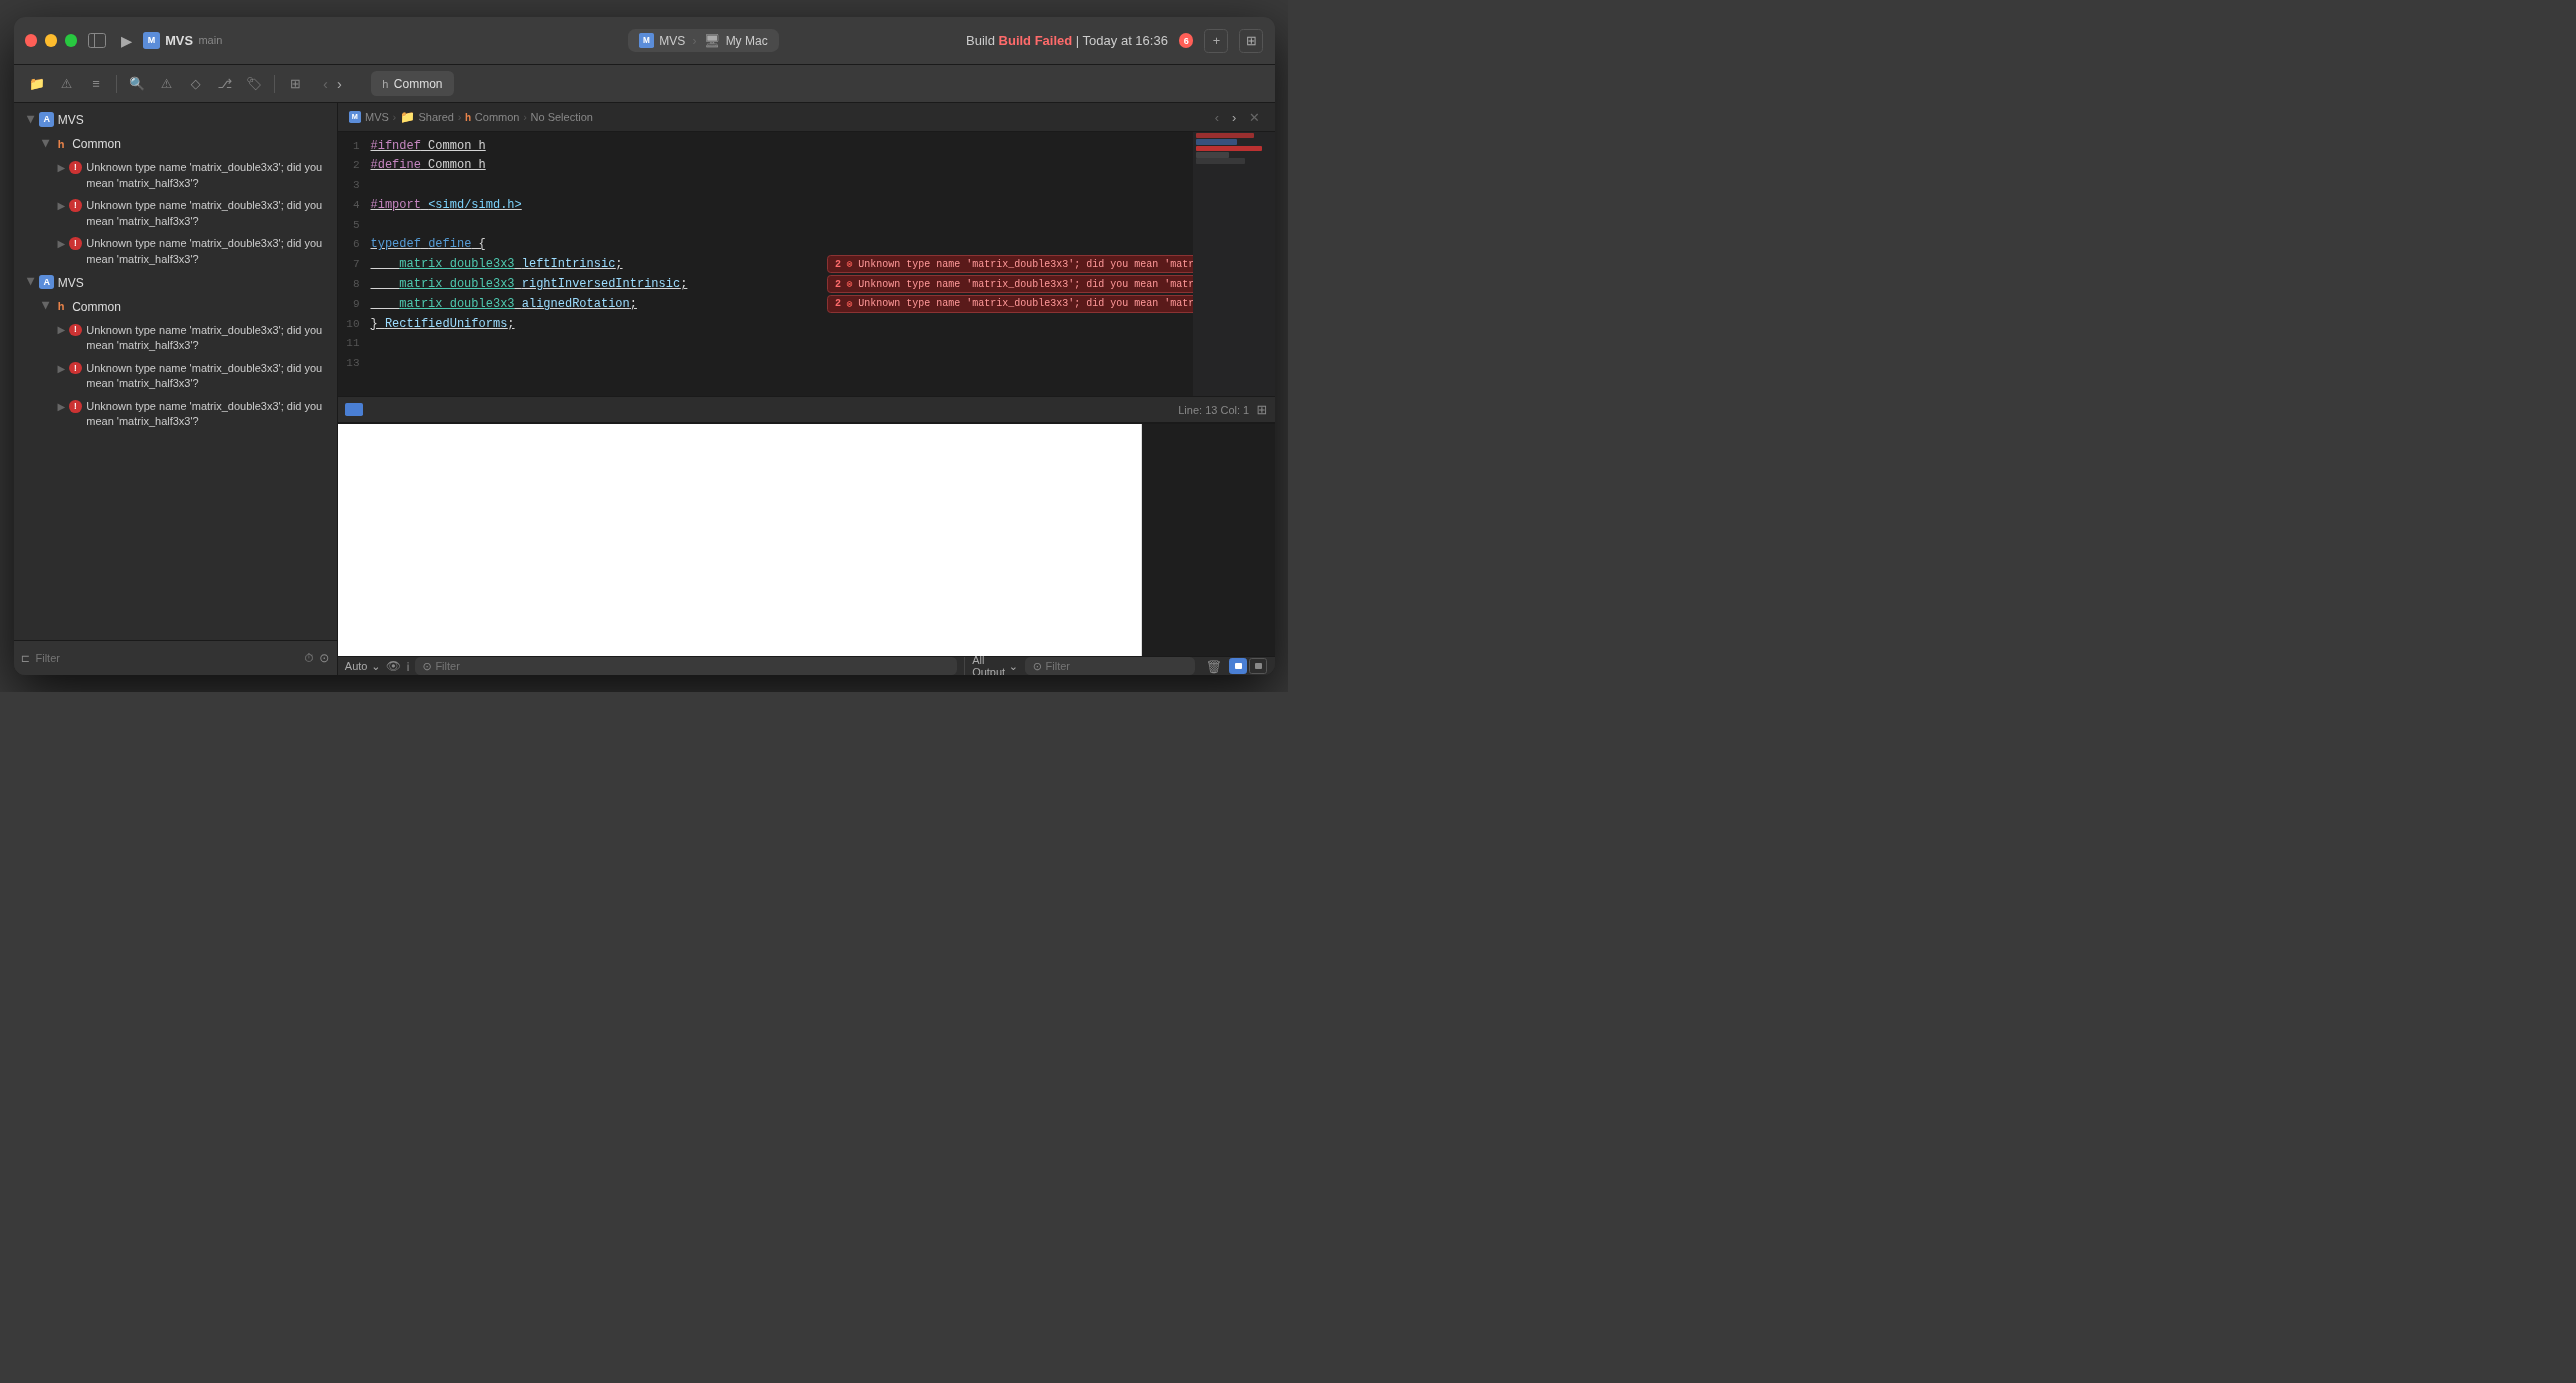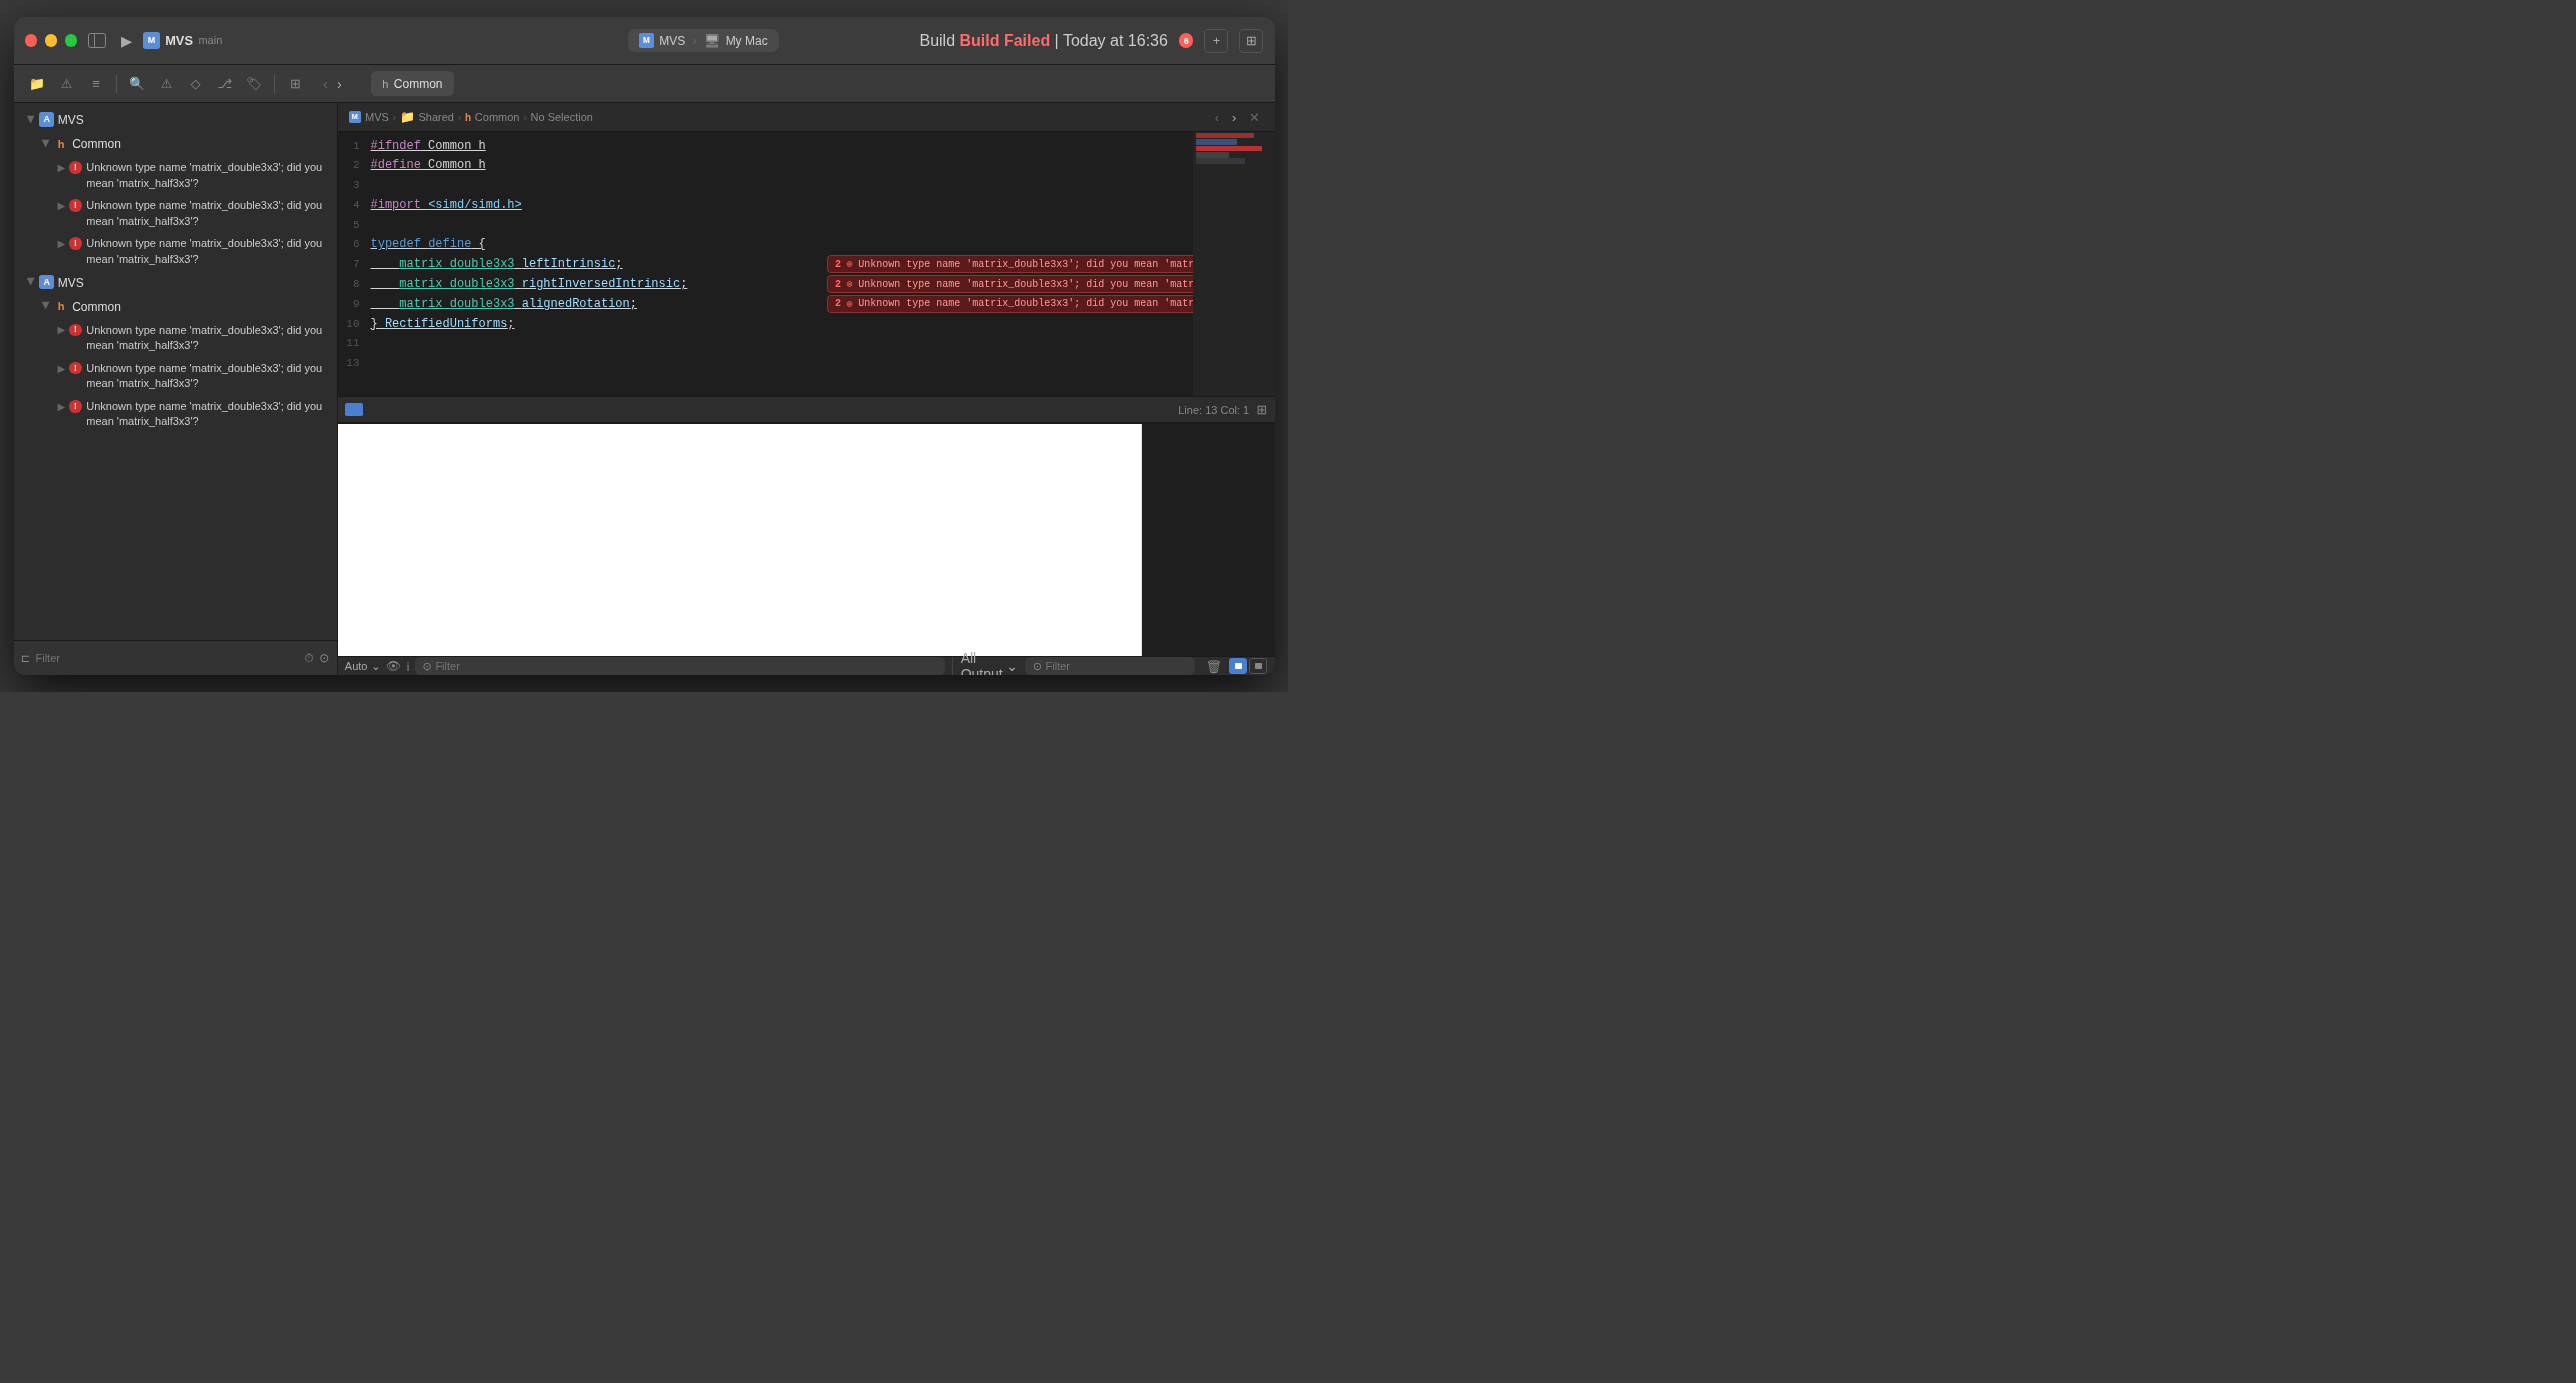--- a/index.html
+++ b/index.html
@@ -113,21 +113,21 @@
     .mac-icon { font-size: 12.8px; color: #aaa; }
     .right-section {
       display: flex;
       align-items: center;
       gap: 11px;
       flex: 1;
       justify-content: flex-end;
     }
     .build-status {
       color: #ccc;
-      font-size: 16px;
+      font-size: 13px;
     }
     .build-status strong { color: #ff6b6b; }
     .error-badge {
       display: flex;
       align-items: center;
       gap: 3.7px;
       color: #ff5f57;
     }
     .error-dot {
       width: 14.6px; height: 14.6px;
@@ -479,21 +479,21 @@
     .filter-field input {
       background: transparent;
       border: none;
       outline: none;
       color: #888;
       font-size: 11px;
       flex: 1;
     }
     .all-output {
       display: flex; align-items: center; gap: 3.7px;
-      color: #aaa; font-size: 14px;
+      color: #aaa; font-size: 11px;
     }
     .layout-btns { display: flex; gap: 1.8px; margin-left: auto; }
     .layout-btn {
       width: 18px; height: 16.4px;
       border: 0.9px solid #555;
       border-radius: 2.7px;
       display: flex; align-items: center; justify-content: center;
       cursor: pointer;
       background: transparent;
     }

